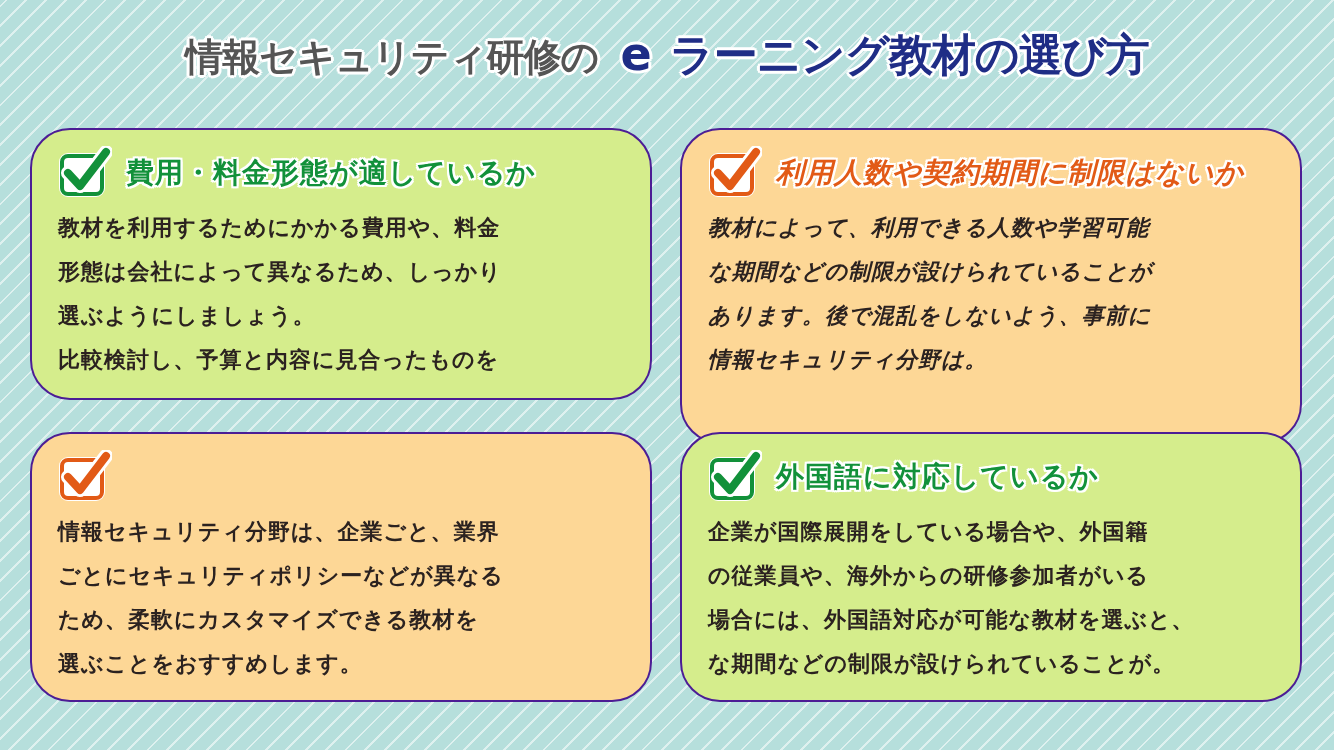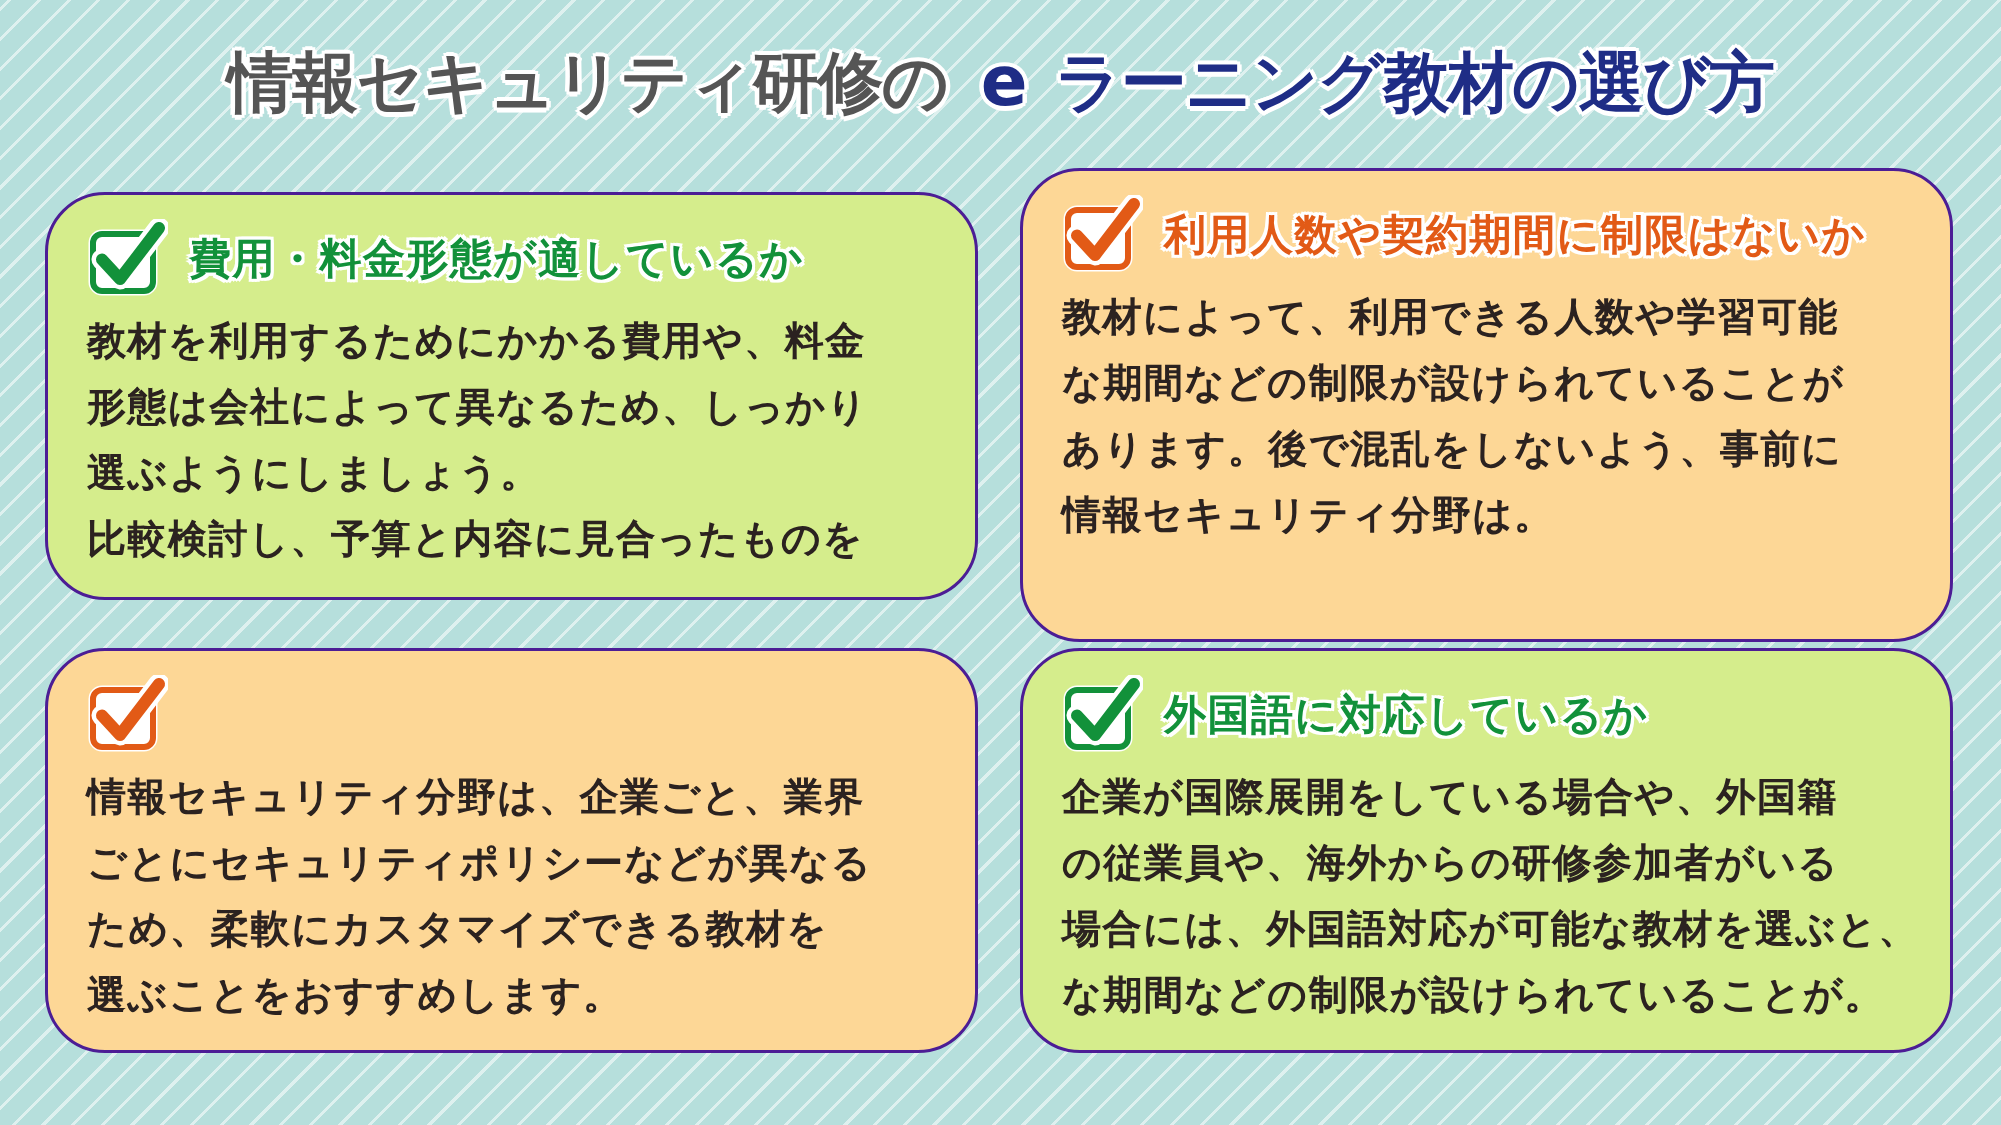--- a/index.html
+++ b/index.html
@@ -8,21 +8,21 @@
     background-color: #b6dfdc;
     background-image: repeating-linear-gradient(-45deg, rgba(255,255,255,0) 0px, rgba(255,255,255,0) 12px, rgba(255,255,255,0.55) 12px, rgba(255,255,255,0.55) 14px);
     font-family: "DejaVu Sans", "Liberation Sans", sans-serif;
   }
   .title {
     position: absolute; left: 0; top: 26px; width: 1334px; text-align: center;
     font-weight: bold; white-space: nowrap;
   }
   .title span { display: inline-block; vertical-align: baseline; }
   .title .t-gray {
-    font-size: 44px; color: #555555;
+    font-size: 38px; color: #555555;
     text-shadow: 3px 0 0 #fff, -3px 0 0 #fff, 0 3px 0 #fff, 0 -3px 0 #fff, 2px 2px 0 #fff, -2px -2px 0 #fff, 2px -2px 0 #fff, -2px 2px 0 #fff;
     letter-spacing: -1px;
   }
   .title .t-blue {
     font-size: 44px; color: #1f2d86;
     text-shadow: 3px 0 0 #fff, -3px 0 0 #fff, 0 3px 0 #fff, 0 -3px 0 #fff, 2px 2px 0 #fff, -2px -2px 0 #fff, 2px -2px 0 #fff, -2px 2px 0 #fff;
     letter-spacing: -1px;
     text-align: right;
   }
   .title .t-e { font-size: 46px; color: #1f2d86; margin: 0 18px 0 22px;
@@ -38,21 +38,21 @@
   .check { width: 54px; height: 54px; position: relative; }
   .check svg { display: block; }
   .card-title {
     margin-left: 14px; font-size: 28px; font-weight: bold; white-space: nowrap; letter-spacing: 1px;
     text-shadow: 2px 0 0 #fff, -2px 0 0 #fff, 0 2px 0 #fff, 0 -2px 0 #fff, 2px 2px 0 #fff, -2px -2px 0 #fff, 2px -2px 0 #fff, -2px 2px 0 #fff;
   }
   .green .card-title { color: #12913a; }
   .orange .card-title { color: #e25a16; }
   .card-body {
     position: absolute; left: 26px; top: 76px; width: 580px;
-    font-size: 26px; font-weight: bold; line-height: 44px; color: #2b2220;
+    font-size: 22px; font-weight: bold; line-height: 44px; color: #2b2220;
     letter-spacing: 1px;
   }
   .card-body div { white-space: nowrap; }
 </style>
 </head>
 <body>
 
 <div class="title">
   <span class="t-gray">情報セキュリティ研修の</span><span class="t-e">e</span><span class="t-blue">ラーニング教材の選び方</span>
 </div>
@@ -70,21 +70,21 @@
     <div class="card-title">費用・料金形態が適しているか</div>
   </div>
   <div class="card-body">
     <div>教材を利用するためにかかる費用や、料金</div>
     <div>形態は会社によって異なるため、しっかり</div>
     <div>選ぶようにしましょう。</div>
     <div>比較検討し、予算と内容に見合ったものを</div>
   </div>
 </div>
 
-<div class="card orange" style="left:680px; top:112px; width:622px; height:316px;">
+<div class="card orange" style="left:680px; top:128px; width:622px; height:316px;font-style:italic;">
   <div class="card-head">
     <div class="check">
       <svg width="54" height="54" viewBox="0 0 54 54">
         <rect x="4" y="10" width="40" height="38" rx="6" fill="#fff" stroke="#fff" stroke-width="6"></rect>
         <rect x="4" y="10" width="40" height="38" rx="6" fill="#fff" stroke="#e25a16" stroke-width="4"></rect>
         <path d="M10 27 L22 40 L48 6" fill="none" stroke="#fff" stroke-width="14" stroke-linecap="round" stroke-linejoin="round"></path>
         <path d="M10 27 L22 40 L48 6" fill="none" stroke="#e25a16" stroke-width="8" stroke-linecap="round" stroke-linejoin="round"></path>
       </svg>
     </div>
     <div class="card-title">利用人数や契約期間に制限はないか</div>

